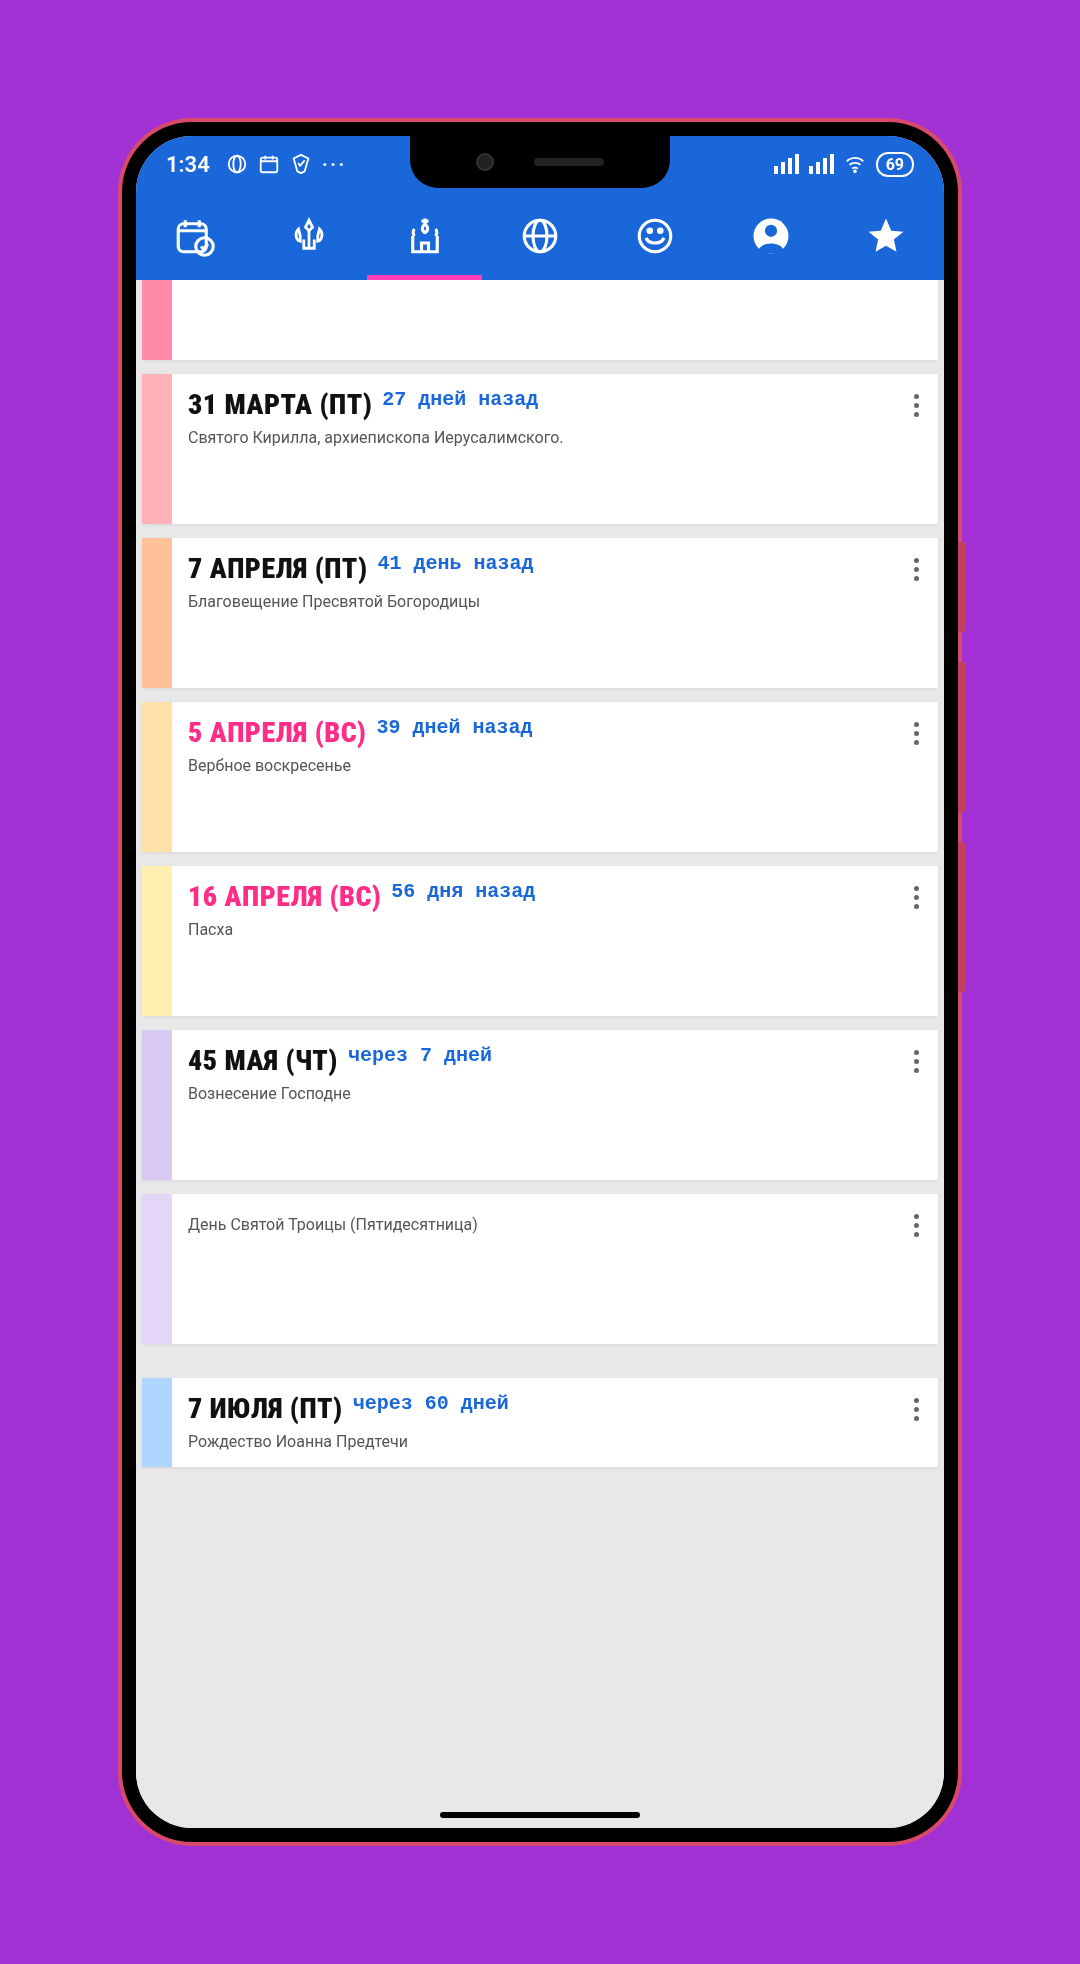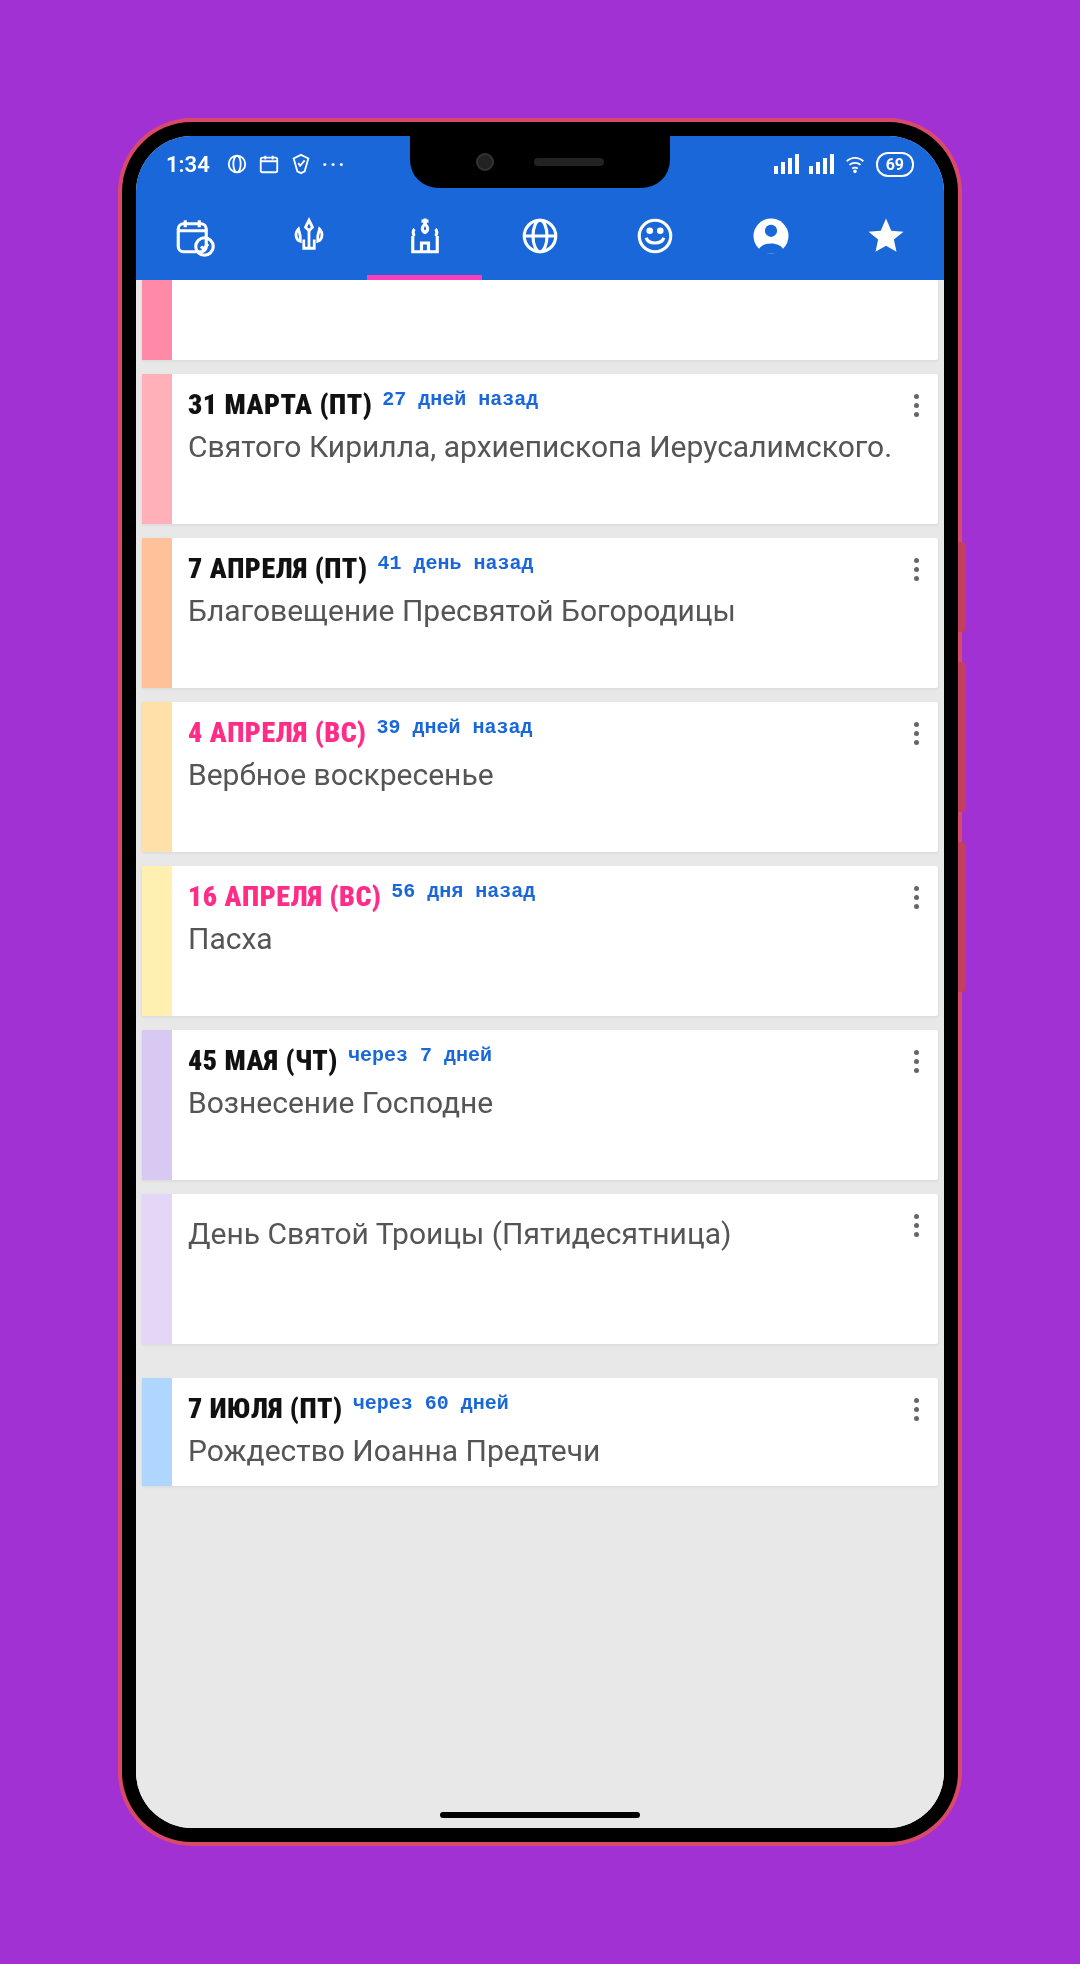--- a/index.html
+++ b/index.html
@@ -132,21 +132,21 @@
     font-stretch: condensed;
   }
   .card-rel {
     font-size: 20px;
     color: #1967d9;
     font-family: "Courier New", monospace;
     font-weight: 600;
     white-space: nowrap;
   }
   .card-desc {
-    font-size: 30px;
+    font-size: 16px;
     color: #555;
     margin-top: 6px;
     line-height: 1.35;
     font-weight: 400;
   }
   .more-dots {
     width: 24px;
     flex-shrink: 0;
     display: flex;
     flex-direction: column;
@@ -332,21 +332,21 @@
               <span></span>
               <span></span>
             </div>
           </div>
         </div>
         <div class="card">
           <div class="color-bar" style="background: rgb(255, 224, 168);"></div>
           <div class="card-body">
             <div class="card-text">
               <div class="card-header-row">
-                <div class="card-date date-pink">4 АПРЕЛЯ (ВС)</div>
+                <div class="card-date date-pink">5 АПРЕЛЯ (ВС)</div>
                 <div class="card-rel">39 дней назад</div>
               </div>
               <div class="card-desc">Вербное воскресенье</div>
             </div>
             <div class="more-dots">
               <span></span>
               <span></span>
               <span></span>
             </div>
           </div>

